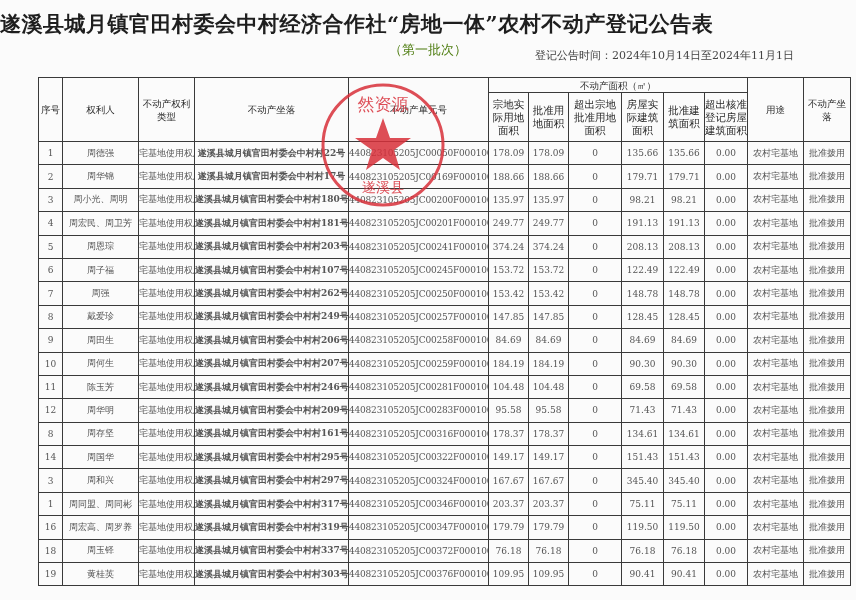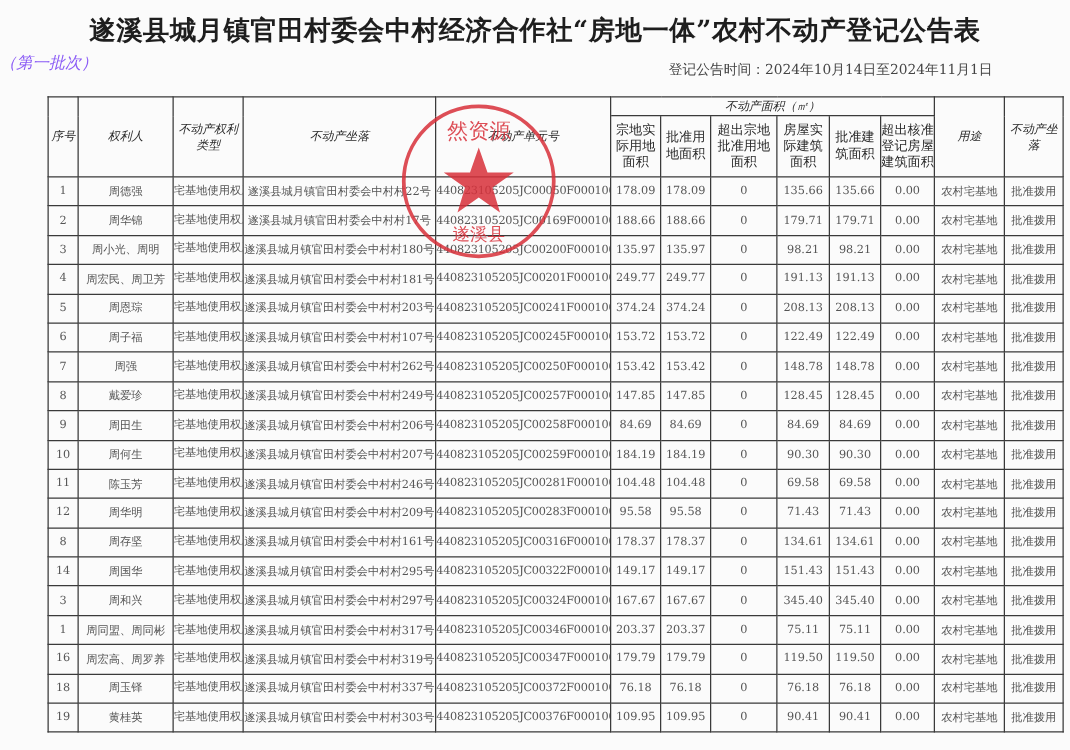--- a/index.html
+++ b/index.html
@@ -5,26 +5,26 @@
   html, body { margin: 0; padding: 0; }
   body {
     width: 856px; height: 600px; overflow: hidden;
     background: #fbfbfb;
     font-family: "DejaVu Serif", serif;
     color: #333;
     position: relative;
   }
   .title {
     position: absolute; left: 0; top: 10px; width: 856px;
-    text-align: center; font-size: 21px; font-weight: bold; color: #1e1e1e;
+    font-size: 21px; font-weight: bold; color: #1e1e1e;
     letter-spacing: 0.5px;
   }
   .subtitle {
     position: absolute; left: 0; top: 41px; width: 856px;
-    font-size: 13px; color: #8b5cf6; font-style: italic;
+    text-align: center; font-size: 13px; color: #4d7c0f;
   }
   .date {
     position: absolute; right: 62px; top: 48px;
     font-size: 11px; color: #444;
   }
   table.grid {
     position: absolute; left: 38px; top: 77px;
     width: 812px;
     border-collapse: collapse;
     table-layout: fixed;
@@ -36,25 +36,25 @@
     vertical-align: middle;
     padding: 0;
     overflow: hidden;
     white-space: nowrap;
   }
   table.grid th {
     font-family: "DejaVu Sans", sans-serif;
     font-weight: normal; font-size: 10.5px; color: #2a2a2a;
     line-height: 13px; white-space: normal;
   }
-  table.grid tr.h1 th { height: 14px; font-size: 9.5px; font-style: italic; }
+  table.grid tr.h1 th { height: 14px; font-size: 9.5px; }
   table.grid tr.h2 th { height: 48px; }
   table.grid td { height: 22.4px; color: #555; font-size: 9px; }
   td.type { font-size: 9.5px; line-height: 11px; white-space: normal; color: #333; }
-  td.addr { font-size: 9.5px; color: #333; text-align: left; padding-left: 8px; }
+  td.addr { font-size: 9.5px; color: #333; text-align: left; padding-left: 8px; font-weight: bold; }
   td.unit { font-size: 8.3px; color: #666; letter-spacing: -0.2px; }
   td.name { color: #555; }
   td.num { font-size: 9.5px; }
   .stamp {
     position: absolute; left: 318px; top: 80px; width: 130px; height: 130px;
     pointer-events: none; opacity: 0.85;
   }
 </style>
 </head>
 <body>

